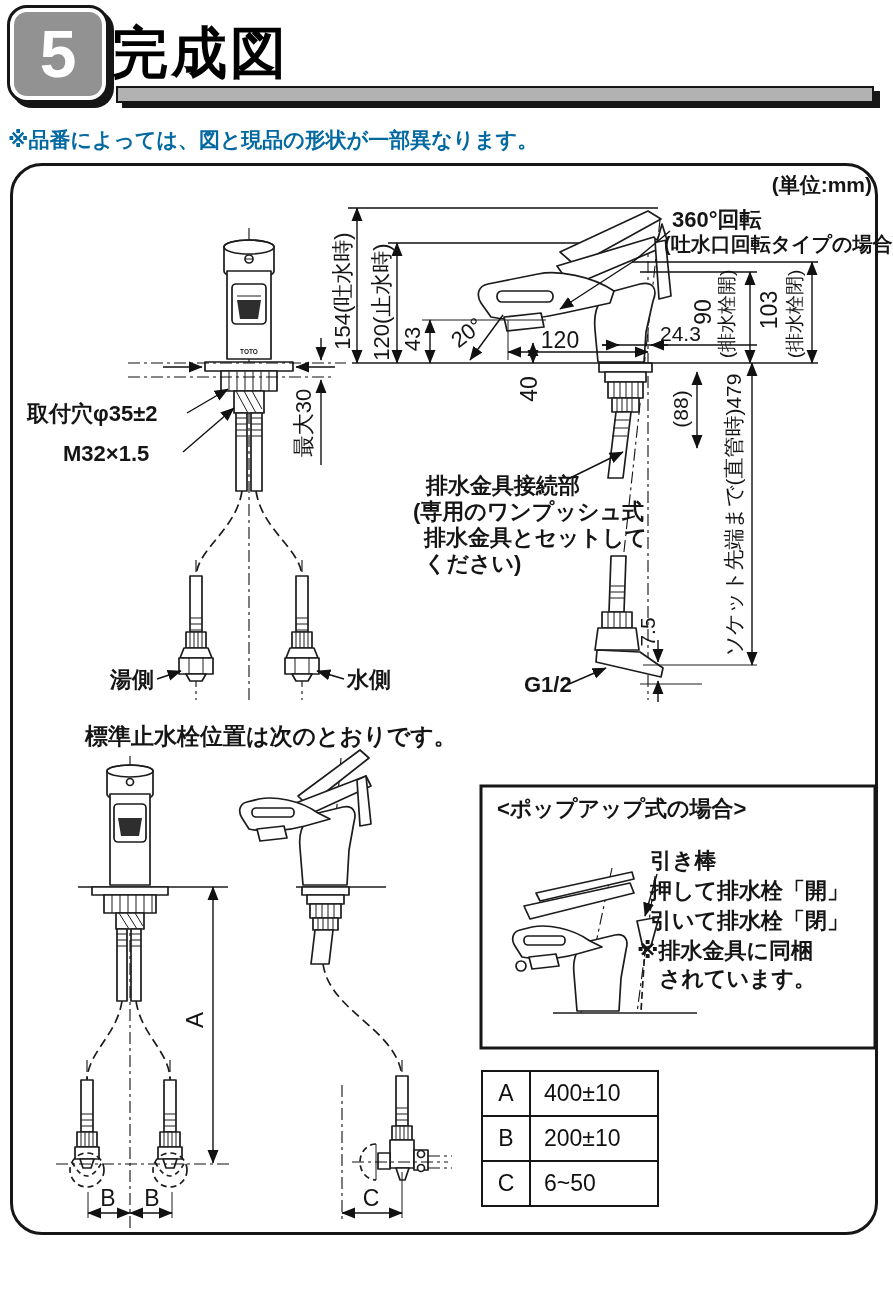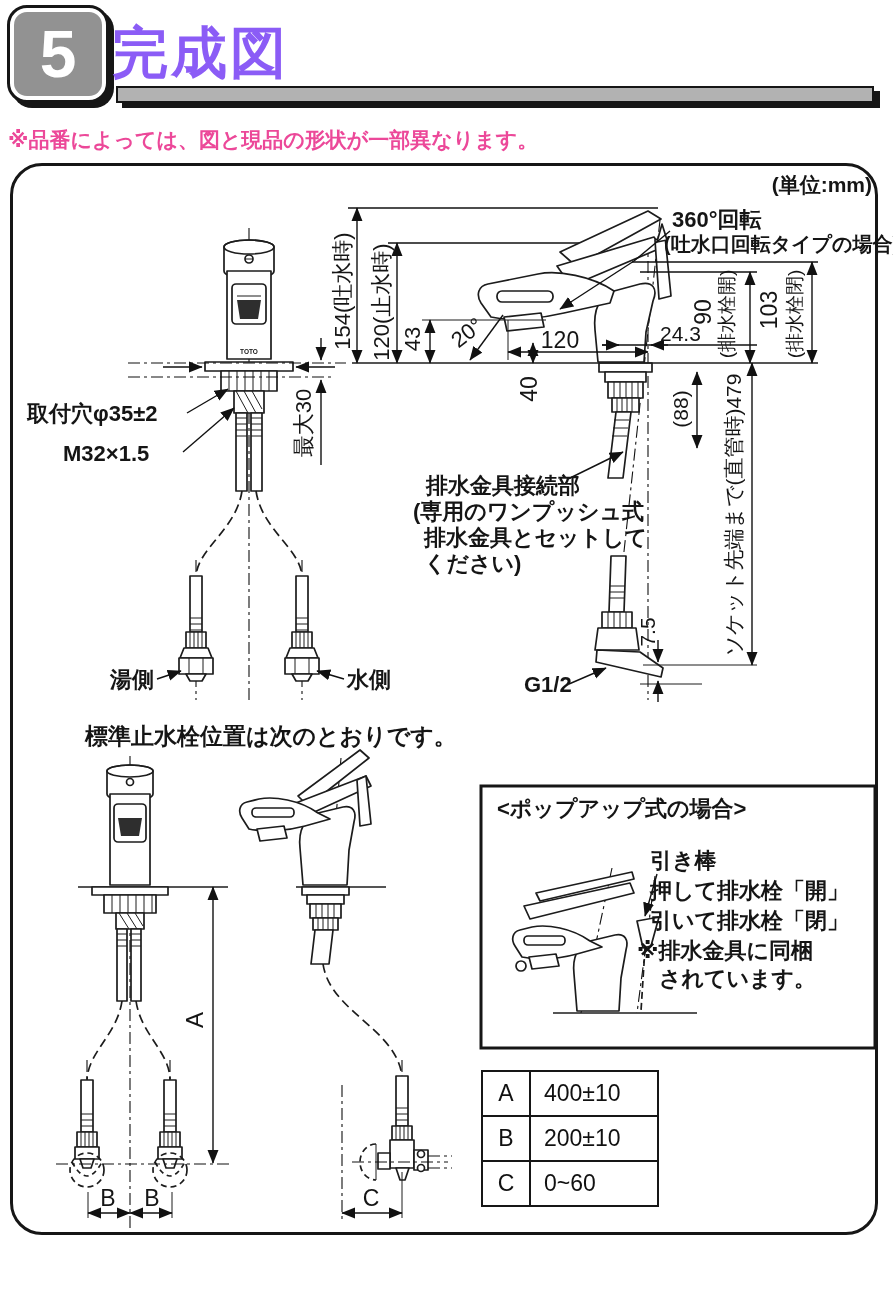--- a/index.html
+++ b/index.html
@@ -5,24 +5,24 @@
   html,body{margin:0;padding:0;background:#fff;}
   .page{position:relative;width:893px;height:1309px;background:#fff;overflow:hidden;
         font-family:"Liberation Sans","DejaVu Sans",sans-serif;color:#151515;}
   
   .badge{position:absolute;left:7px;top:5px;width:96px;height:92px;border:3px solid #161616;
          border-radius:20px;background:#fff;box-shadow:5px 5px 0 #161616;}
   .badge-inner{position:absolute;left:4px;top:4px;right:4px;bottom:4px;background:#929292;
          border-radius:13px;display:flex;align-items:center;justify-content:center;}
   .badge-inner span{color:#fff;font-size:66px;font-weight:900;line-height:1;}
   h1.title{position:absolute;left:112px;top:16px;margin:0;font-size:56px;font-weight:900;
-         letter-spacing:3px;color:#8b5cf6;}
+         letter-spacing:3px;color:#000000;}
   .bar{position:absolute;left:116px;top:86px;width:754px;height:13px;background:#b2b2b2;
          border:2px solid #161616;box-shadow:6px 5px 0 #161616;}
-  .note{position:absolute;left:8px;top:126px;margin:0;font-size:21px;font-weight:700;color:#ec4899;}
+  .note{position:absolute;left:8px;top:126px;margin:0;font-size:21px;font-weight:700;color:#0369a1;}
   
   .main-box{position:absolute;left:10px;top:163px;width:862px;height:1066px;
          border:3px solid #161616;border-radius:32px;background:#fff;}
   svg.diagram{position:absolute;left:0;top:0;}
   svg.diagram text{fill:#151515;font-family:"Liberation Sans","DejaVu Sans",sans-serif;font-weight:500;}
   svg.diagram text.b{font-weight:700;}
   .art{stroke:#1c1c1c;stroke-width:1.7;fill:none;stroke-linejoin:round;}
   .artf{stroke:#1c1c1c;stroke-width:1.7;fill:#fff;stroke-linejoin:round;}
   .dim{stroke:#111;stroke-width:1.4;fill:none;}
   .cl{stroke:#111;stroke-width:1.1;fill:none;stroke-dasharray:12 4 3 4;}
@@ -323,19 +323,19 @@
           <tr>
         <td class="k">A</td>
         <td class="v">400±10</td>
       </tr>
       <tr>
         <td class="k">B</td>
         <td class="v">200±10</td>
       </tr>
       <tr>
         <td class="k">C</td>
-        <td class="v">0~60</td>
+        <td class="v">6~50</td>
       </tr>
     </tbody>
       </table>
   </div>
 
 </div>
 
 </body></html>

